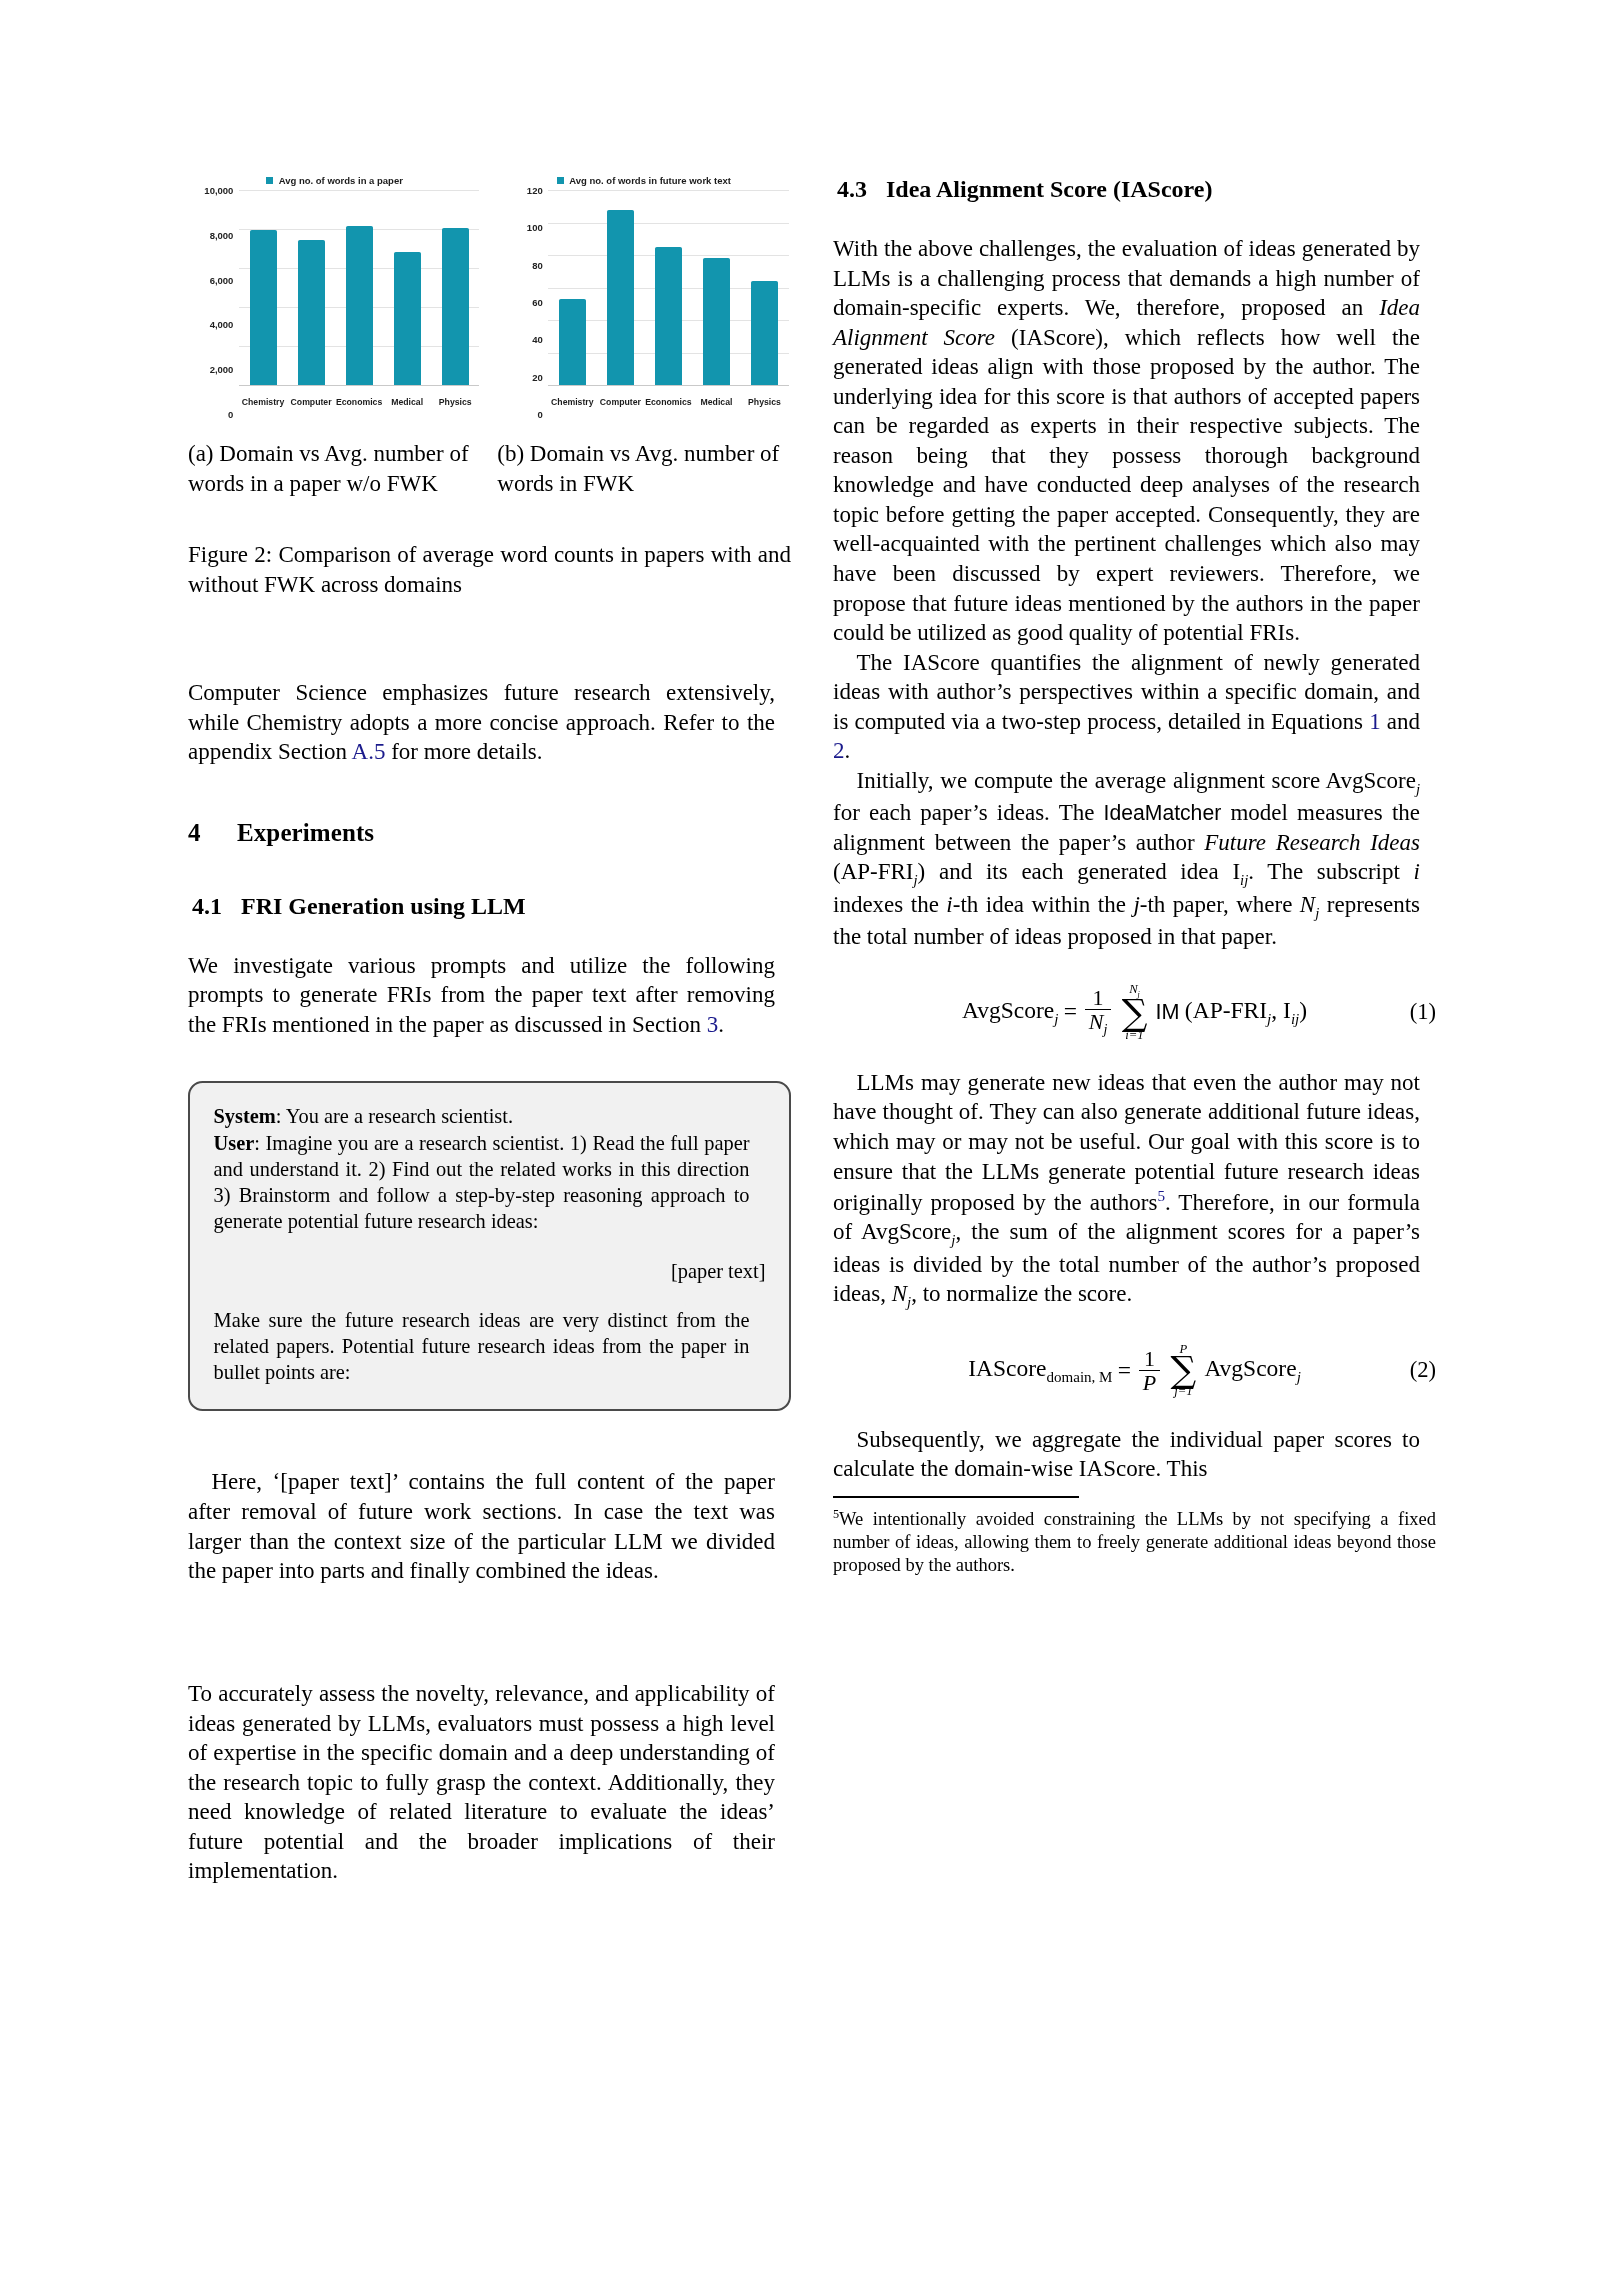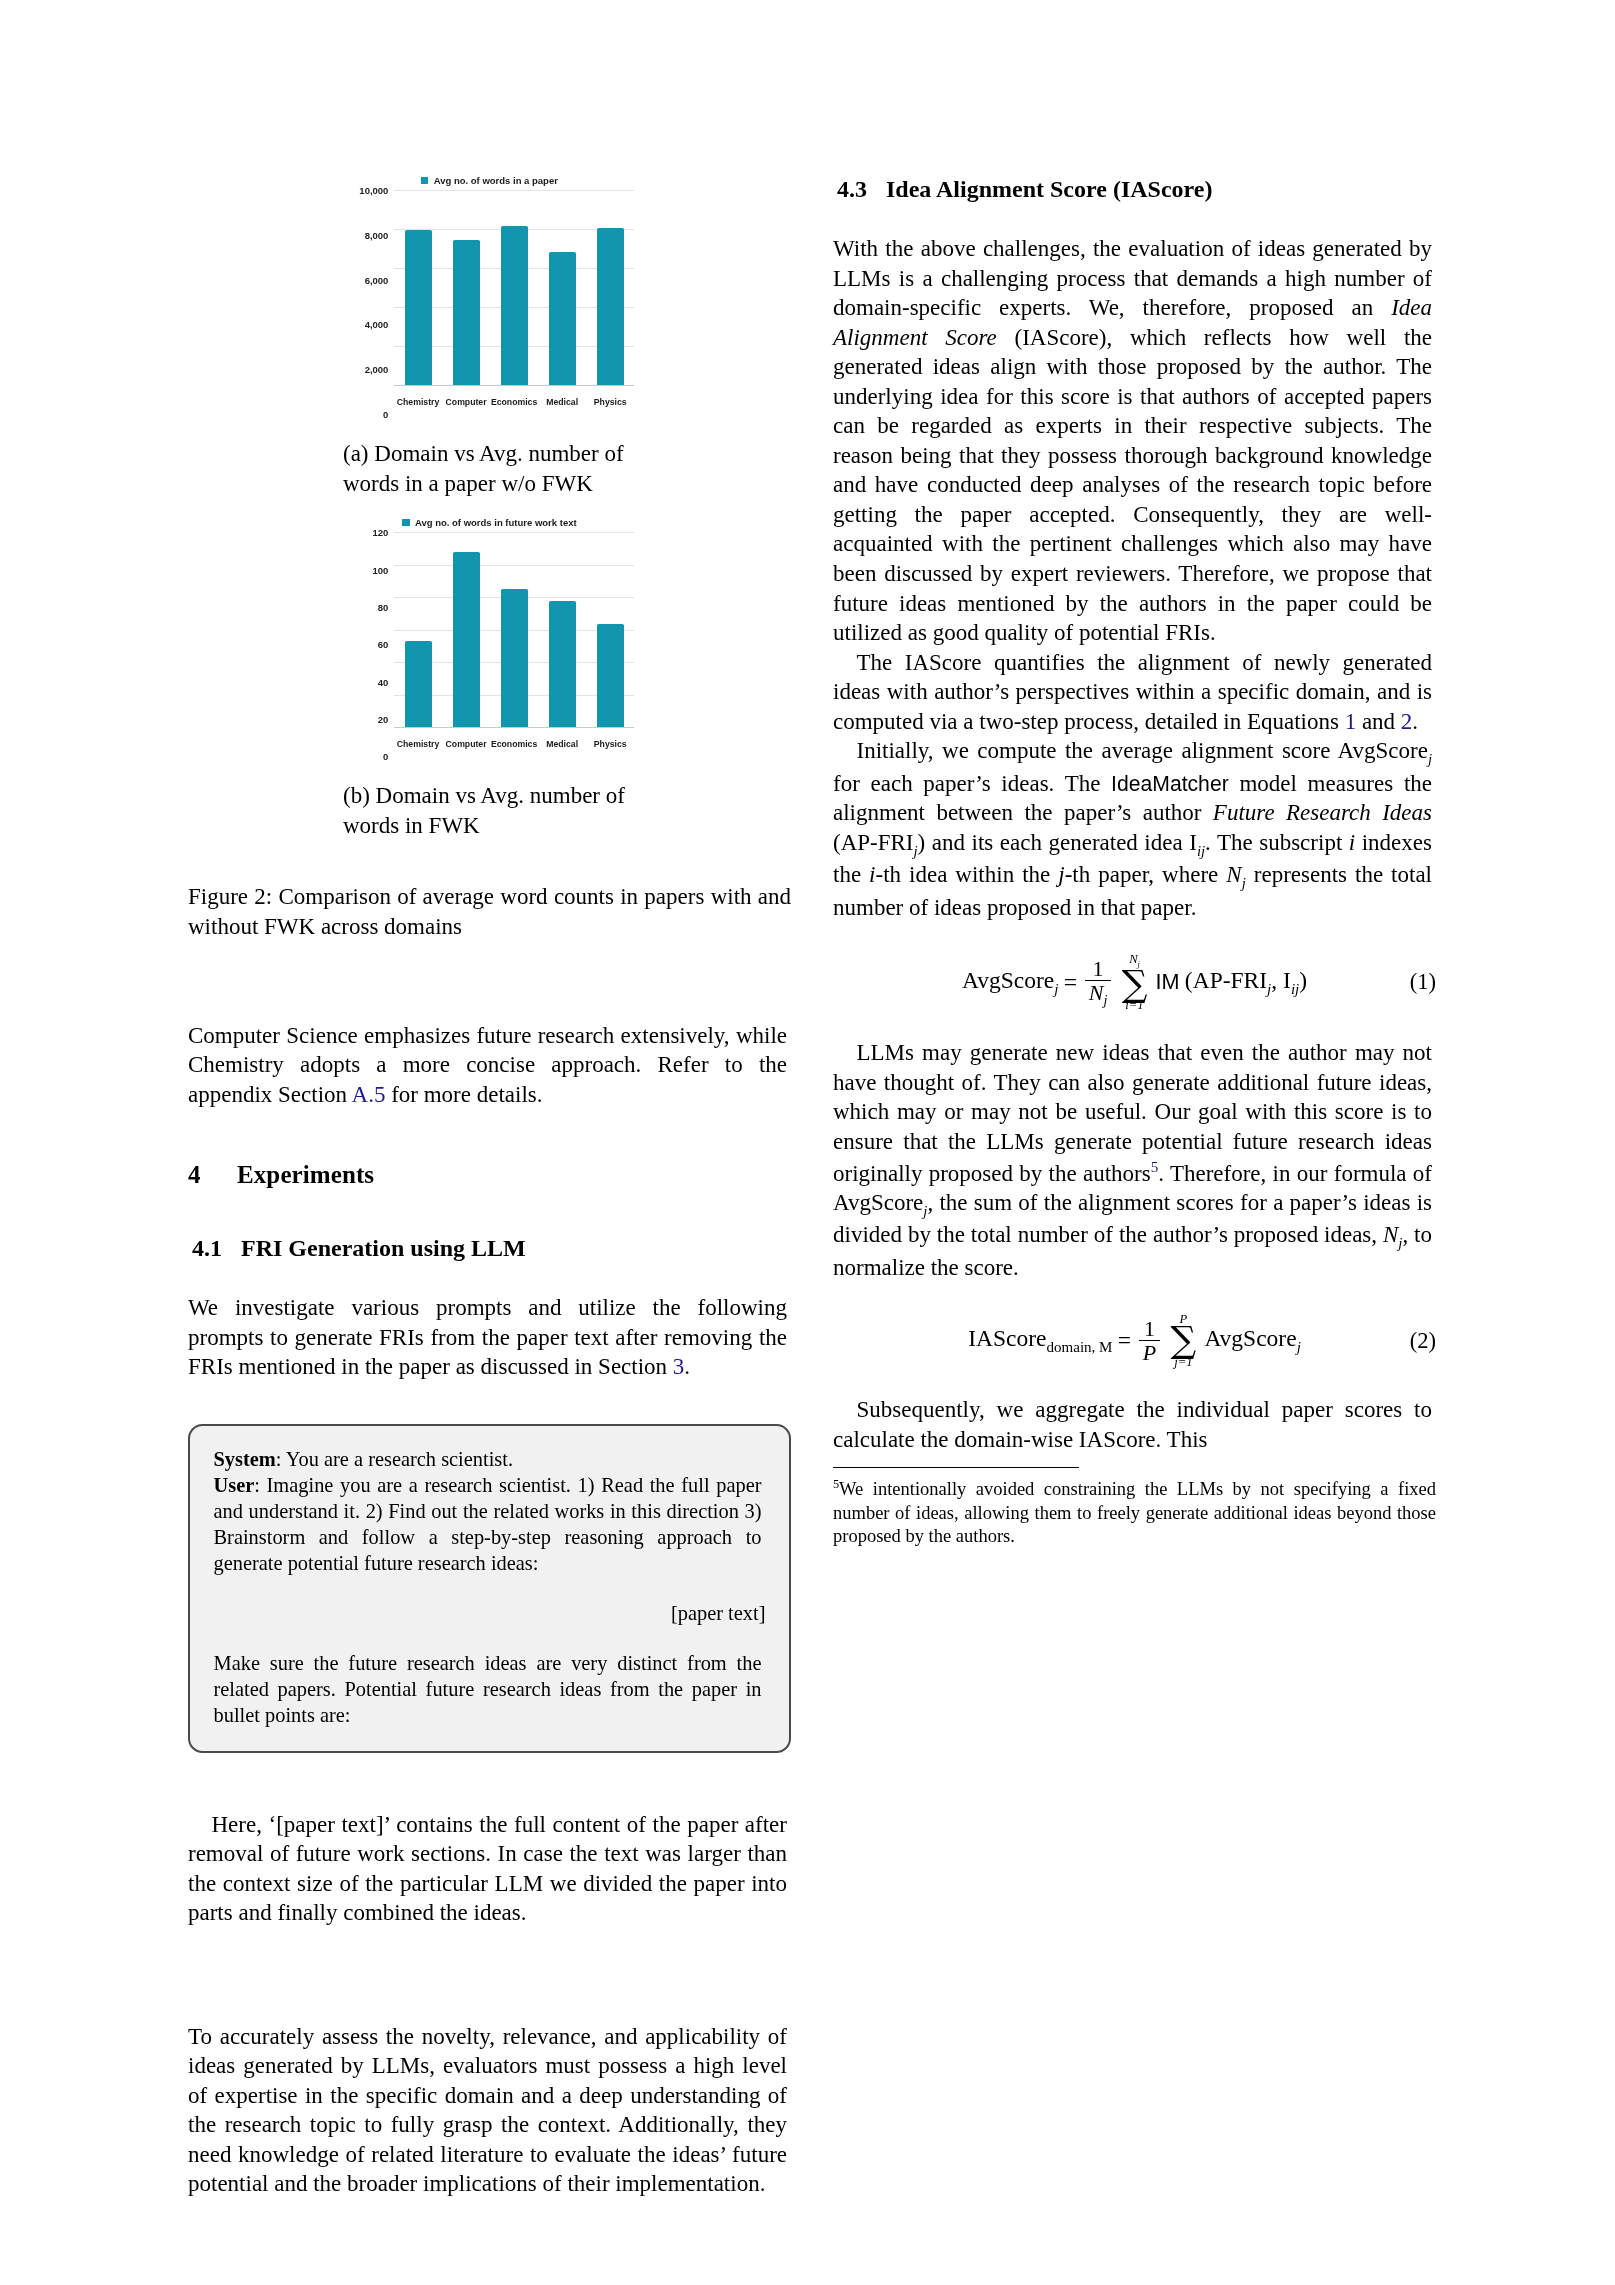--- a/index.html
+++ b/index.html
@@ -10,37 +10,37 @@
     position:relative;
   }
   .page{
     position:absolute;
     left:188px; top:172px;
     width:1248px;
     display:flex;
     gap:42px;
   }
   .col{width:603px;}
-  p{margin:0 4px 0 0;font-size:23px;line-height:1.285;text-align:justify;text-justify:inter-word;}
+  p{margin:0 16px 0 0;font-size:23px;line-height:1.285;text-align:justify;text-justify:inter-word;}
   p.indent{text-indent:23.5px;}
   p + p{margin-top:0;}
   .spacer-s{height:14.5px;}
   .spacer-m{height:27px;}
   .spacer-l{height:42px;}
   .spacer-xl{height:52px;}
 
   h2.sec{font-size:25px;font-weight:bold;margin:0;letter-spacing:0.1px;}
   h3.sub{font-size:24px;font-weight:bold;margin:4px;}
   .sec-num{display:inline-block;min-width:49px;}
   .sub-num{display:inline-block;min-width:49px;}
 
   a.ref,.ref{color:#1a1a8c;text-decoration:none;}
 
   
-  .figure-row{display:flex;gap:16.3px;align-items:center;flex-direction:column;}
+  .figure-row{display:flex;gap:16.3px;align-items:flex-start;}
   .chart-box{width:293px;}
   .chart{position:relative;width:293px;height:251px;font-family:"Liberation Sans",sans-serif;}
   .legend{display:flex;align-items:center;justify-content:center;gap:5.4px;font-size:9.5px;font-weight:bold;color:#1b1b1b;height:16.3px;}
   .legend .swatch{width:7.2px;height:7.2px;background:#1295ae;display:inline-block;}
   .plot{position:relative;height:224px;margin-top:1.8px;}
   .ylabels{position:absolute;left:0;top:0;width:49px;height:100%;}
   .ylabels span{position:absolute;right:3.6px;transform:translateY(-50%);font-size:9.5px;font-weight:bold;color:#222;white-space:nowrap;}
   .grid{position:absolute;left:51px;right:1.8px;top:0;bottom:29px;}
   .grid .gl{position:absolute;left:0;right:0;height:0.9px;background:#e3e3e3;}
   .grid .gl.base{background:#c9c9c9;}

